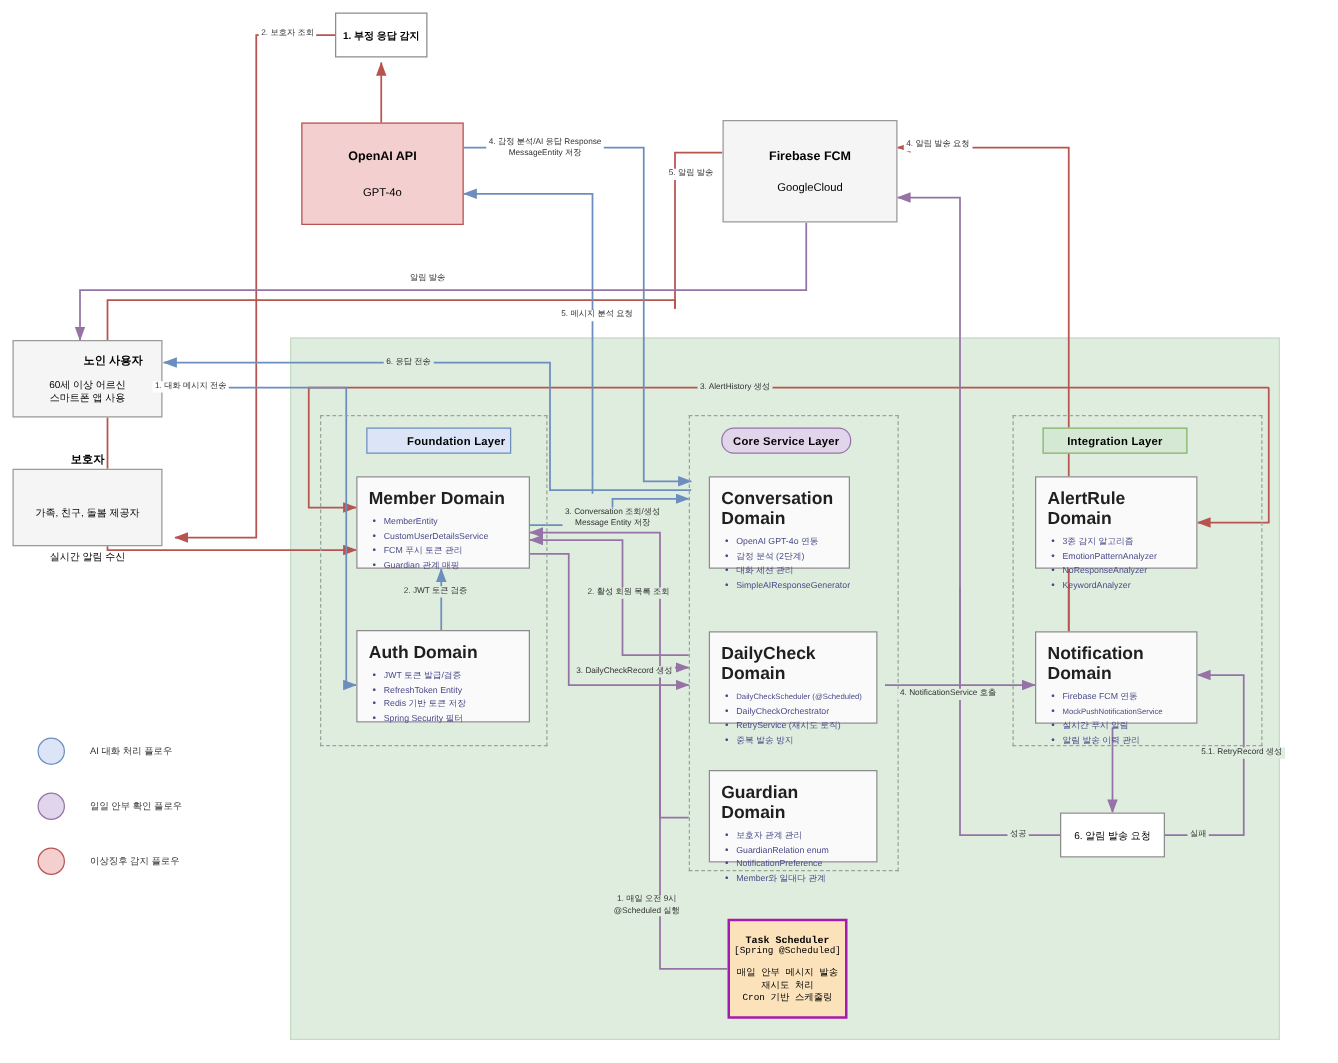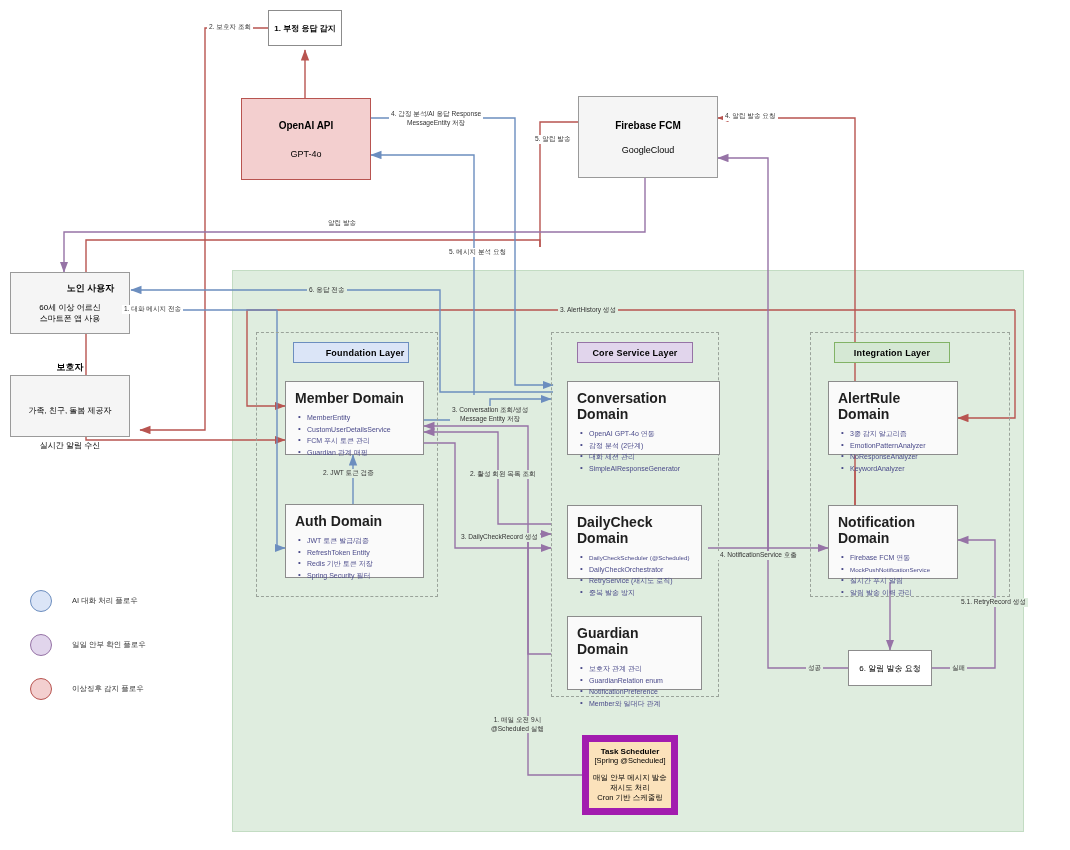--- a/index.html
+++ b/index.html
@@ -6,21 +6,21 @@
   body{font-family:"Liberation Sans","DejaVu Sans",sans-serif;}
   #canvas{position:relative;width:1070px;height:850px;overflow:hidden;background:#fff;}
   svg.wires{position:absolute;left:0;top:0;width:1070px;height:850px;pointer-events:none;}
   .node{position:absolute;box-sizing:border-box;display:flex;flex-direction:column;
         align-items:center;justify-content:center;text-align:center;}
   .n-title{font-weight:bold;}
   .n-sub{font-weight:normal;}
   
   .box-grey{background:#f5f5f5;border:1px solid #9a9a9a;}
   .box-pink{background:#f3cfcf;border:1px solid #b85450;}
-  .box-orange{background:#fbe2bb;border:7px solid #a21caf;}
+  .box-orange{background:#fbe2bb;border:2px solid #a21caf;font-family:Liberation Mono, monospace;}
   .box-white{background:#ffffff;border:1px solid #8c8c8c;}
   
   .region-green{position:absolute;background:#dfeddf;border:1px solid #c3dcc3;}
   
   .layer{position:absolute;border:1px dashed #9aa39a;background:transparent;box-sizing:border-box;}
   .layer-hdr{position:absolute;box-sizing:border-box;display:flex;align-items:center;
              justify-content:center;font-weight:bold;font-size:9px;letter-spacing:.2px;}
   .hdr-blue{background:#dbe5f7;border:1px solid #6c8ebf;padding-left:28px;}
   .hdr-purple{background:#e1d5ec;border:1px solid #9673a6;}
   .hdr-green{background:#d5e8d4;border:1px solid #82b366;}
@@ -180,24 +180,24 @@
     <h4>Auth Domain</h4>
     <ul>
       <li>JWT 토큰 발급/검증</li>
       <li>RefreshToken Entity</li>
       <li>Redis 기반 토큰 저장</li>
       <li>Spring Security 필터</li>
     </ul>
   </div>
 
   <div class="layer" style="left:551px;top:332px;width:168px;height:365px;"></div>
-  <div class="layer-hdr hdr-purple" style="left:577px;top:342px;width:116px;height:21px;">
+  <div class="layer-hdr hdr-purple" style="left:577px;top:342px;width:104px;height:21px;border-radius:10px;">
     <span>Core Service Layer</span>
   </div>
-  <div class="card" style="left:567px;top:381px;width:153px;height:74px;">
+  <div class="card" style="left:567px;top:381px;width:113px;height:74px;">
     <h4>Conversation Domain</h4>
     <ul>
       <li>OpenAI GPT-4o 연동</li>
       <li>감정 분석 (2단계)</li>
       <li>대화 세션 관리</li>
       <li>SimpleAIResponseGenerator</li>
     </ul>
   </div>
   <div class="card" style="left:567px;top:505px;width:135px;height:74px;">
     <h4>DailyCheck Domain</h4>

